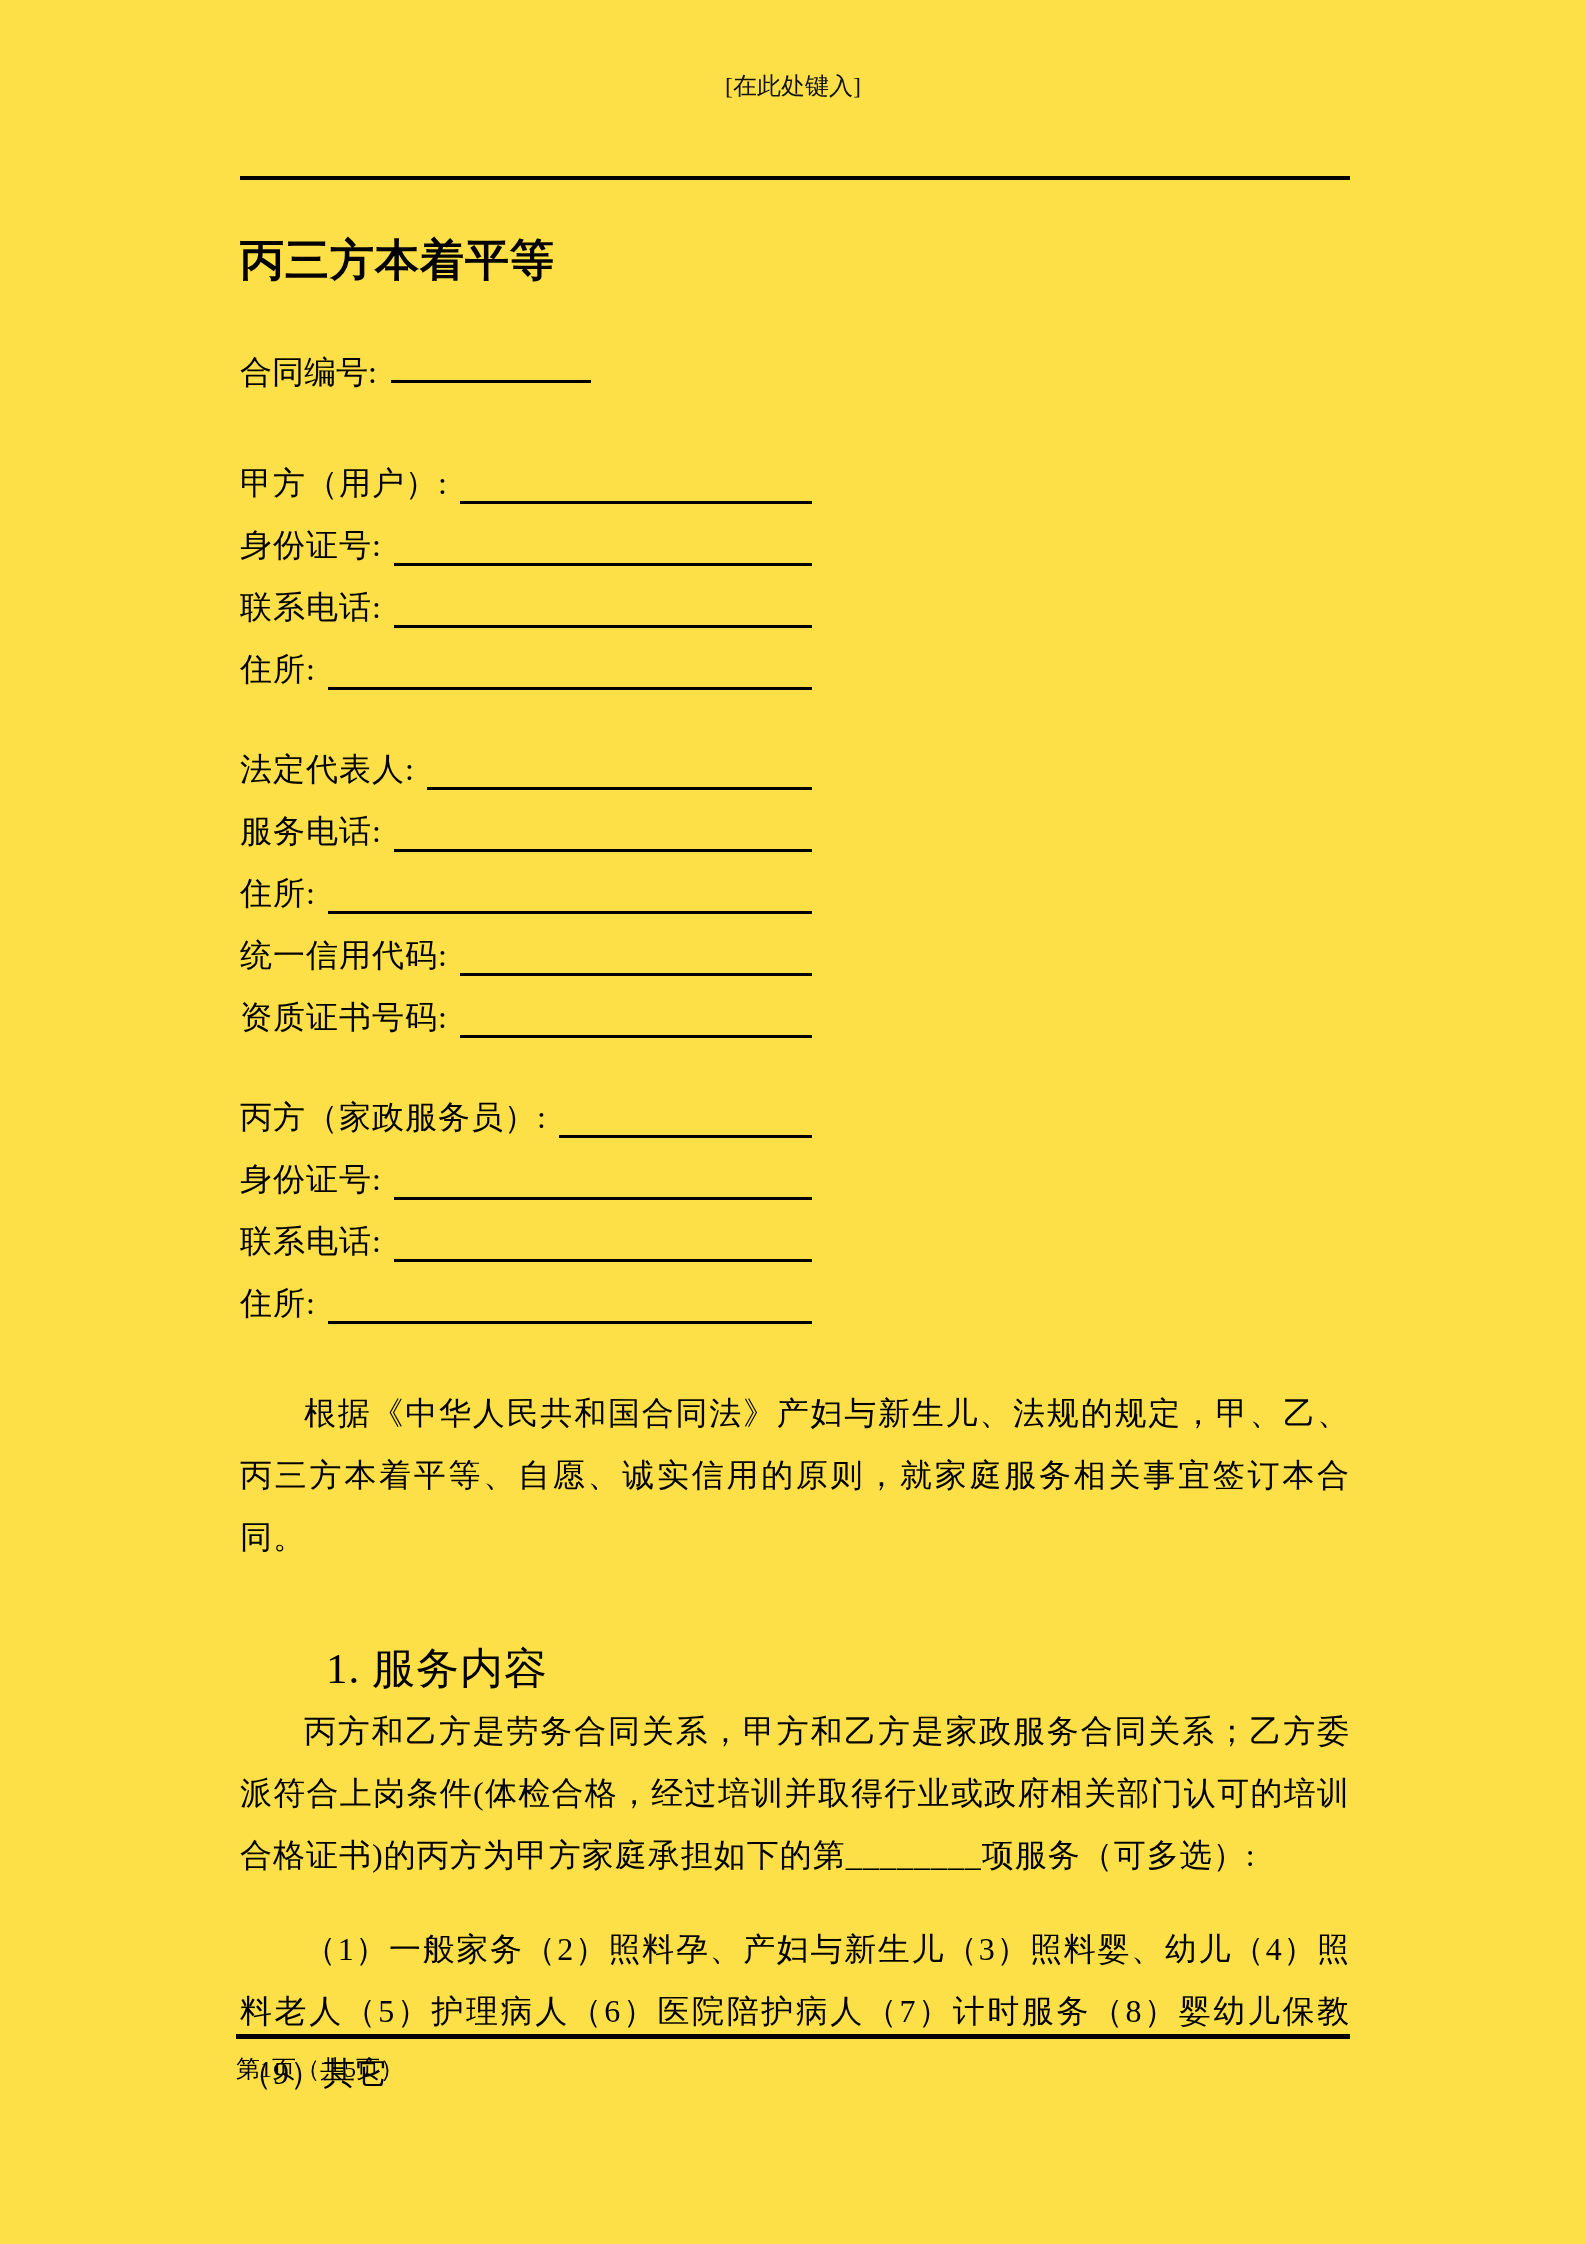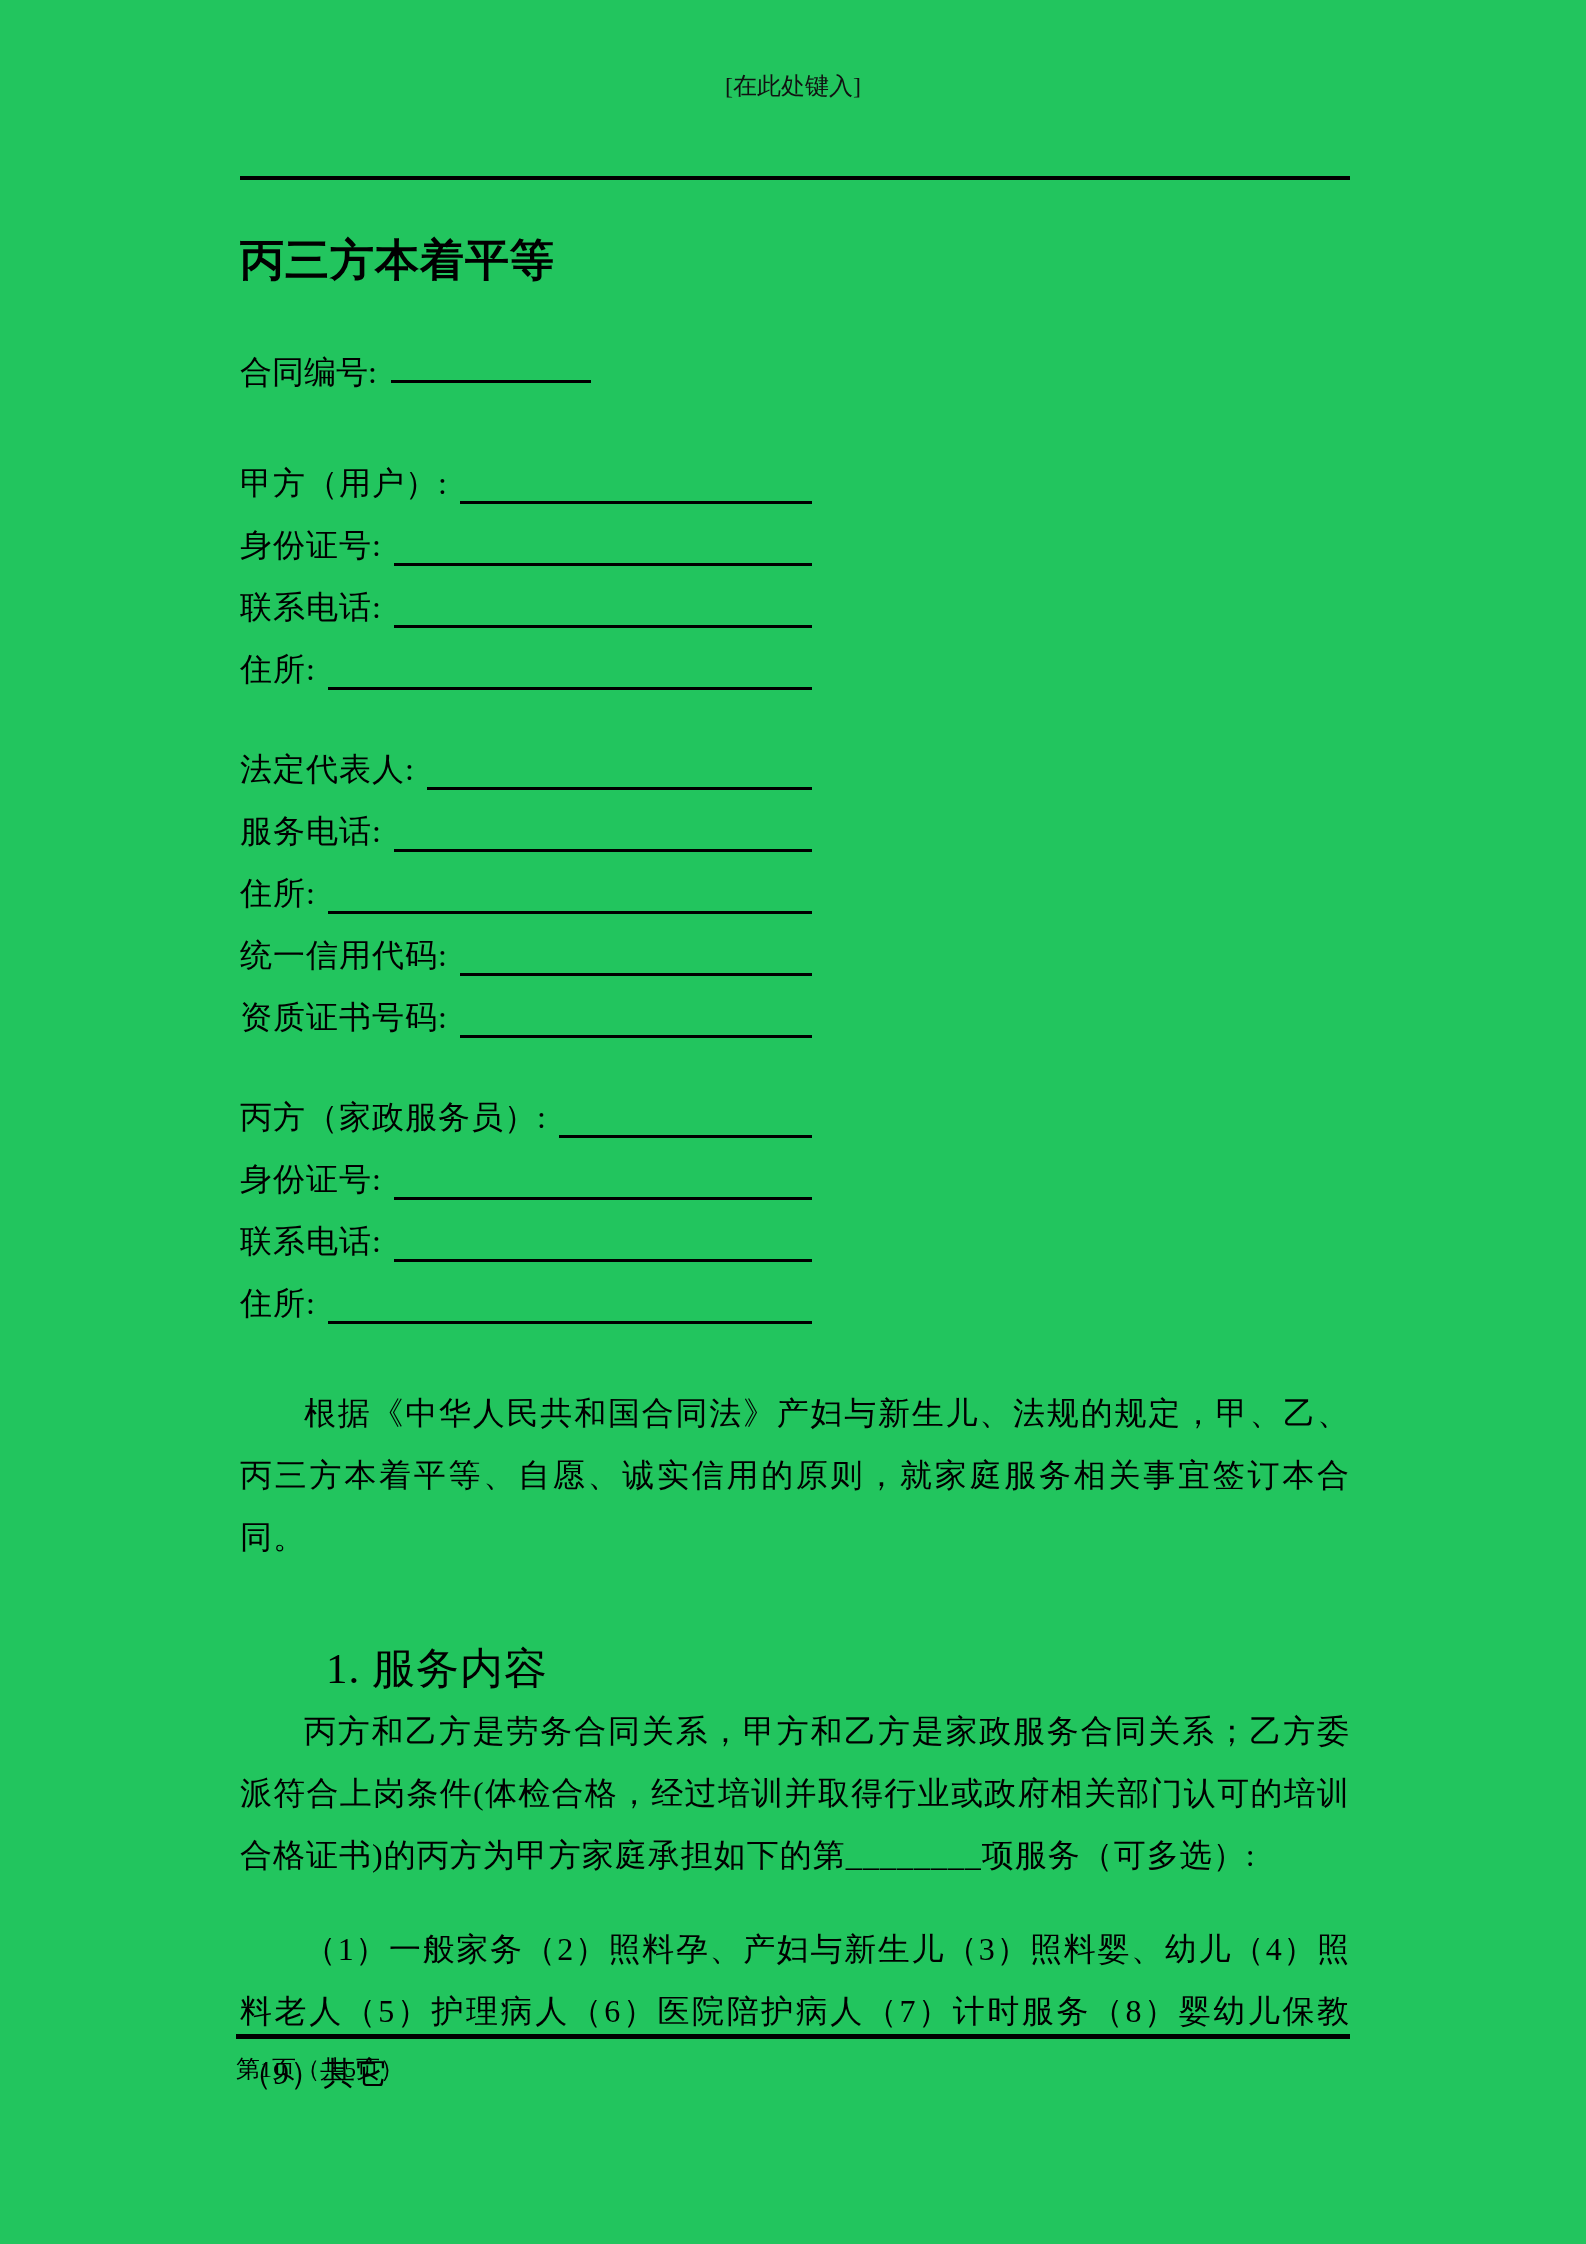--- a/index.html
+++ b/index.html
@@ -4,21 +4,21 @@
 <style>
   html, body {
     margin: 0;
     padding: 0;
     background: #ffffff;
   }
   .page {
     position: relative;
     width: 1586px;
     height: 2244px;
-    background: #22c55e;
+    background: #fde047;
     color: #000000;
     font-family: "Liberation Serif", "DejaVu Serif", serif;
     box-sizing: border-box;
     overflow: hidden;
   }
   .content {
     padding: 0 236px 0 240px;
   }
   
   .doc-header {

